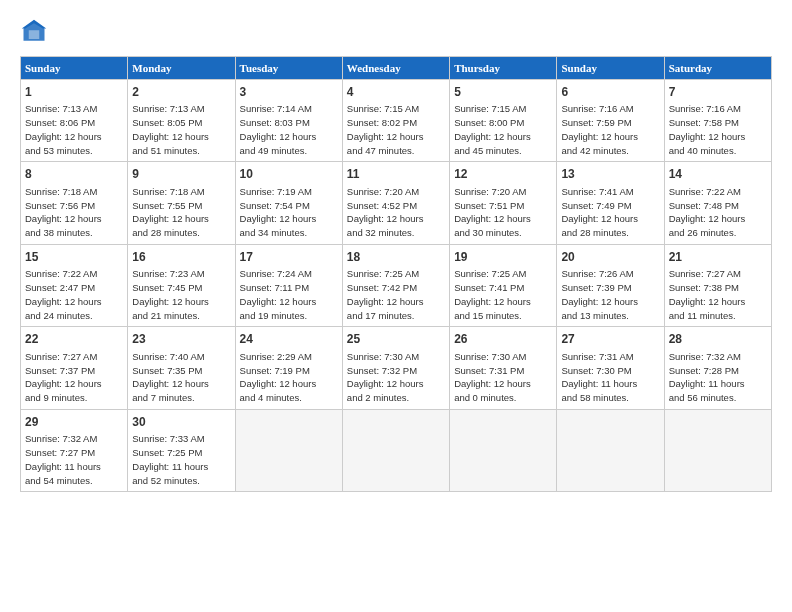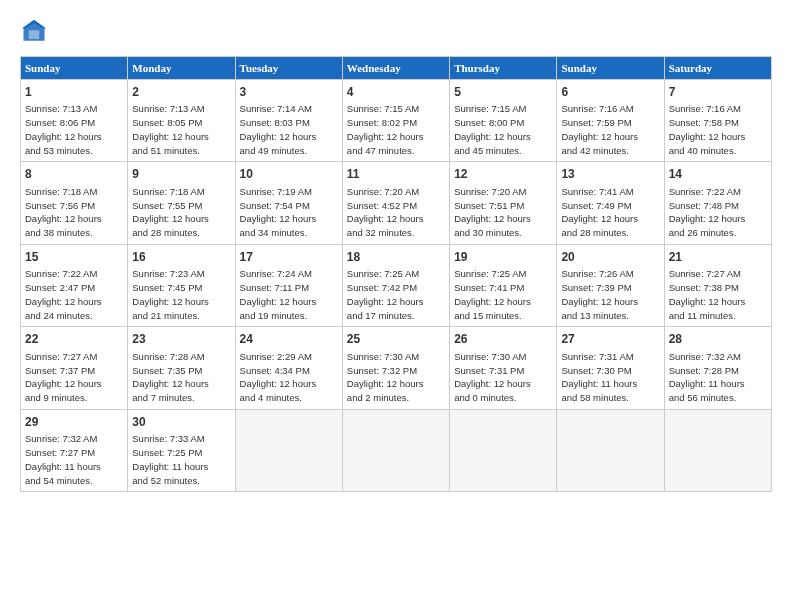--- a/index.html
+++ b/index.html
@@ -143,22 +143,22 @@
           <td><span class="day-num">15</span><span>Sunrise: 7:22 AM</span><br><span>Sunset: 2:47 PM</span><br><span>Daylight: 12 hours</span><br><span>and 24 minutes.</span></td>
           <td><span class="day-num">16</span><span>Sunrise: 7:23 AM</span><br><span>Sunset: 7:45 PM</span><br><span>Daylight: 12 hours</span><br><span>and 21 minutes.</span></td>
           <td><span class="day-num">17</span><span>Sunrise: 7:24 AM</span><br><span>Sunset: 7:11 PM</span><br><span>Daylight: 12 hours</span><br><span>and 19 minutes.</span></td>
           <td><span class="day-num">18</span><span>Sunrise: 7:25 AM</span><br><span>Sunset: 7:42 PM</span><br><span>Daylight: 12 hours</span><br><span>and 17 minutes.</span></td>
           <td><span class="day-num">19</span><span>Sunrise: 7:25 AM</span><br><span>Sunset: 7:41 PM</span><br><span>Daylight: 12 hours</span><br><span>and 15 minutes.</span></td>
           <td><span class="day-num">20</span><span>Sunrise: 7:26 AM</span><br><span>Sunset: 7:39 PM</span><br><span>Daylight: 12 hours</span><br><span>and 13 minutes.</span></td>
           <td><span class="day-num">21</span><span>Sunrise: 7:27 AM</span><br><span>Sunset: 7:38 PM</span><br><span>Daylight: 12 hours</span><br><span>and 11 minutes.</span></td>
         </tr>
         <tr>
           <td><span class="day-num">22</span><span>Sunrise: 7:27 AM</span><br><span>Sunset: 7:37 PM</span><br><span>Daylight: 12 hours</span><br><span>and 9 minutes.</span></td>
-          <td><span class="day-num">23</span><span>Sunrise: 7:28 AM</span><br><span>Sunset: 7:35 PM</span><br><span>Daylight: 12 hours</span><br><span>and 7 minutes.</span></td>
-          <td><span class="day-num">24</span><span>Sunrise: 2:29 AM</span><br><span>Sunset: 4:34 PM</span><br><span>Daylight: 12 hours</span><br><span>and 4 minutes.</span></td>
+          <td><span class="day-num">23</span><span>Sunrise: 7:40 AM</span><br><span>Sunset: 7:35 PM</span><br><span>Daylight: 12 hours</span><br><span>and 7 minutes.</span></td>
+          <td><span class="day-num">24</span><span>Sunrise: 2:29 AM</span><br><span>Sunset: 7:19 PM</span><br><span>Daylight: 12 hours</span><br><span>and 4 minutes.</span></td>
           <td><span class="day-num">25</span><span>Sunrise: 7:30 AM</span><br><span>Sunset: 7:32 PM</span><br><span>Daylight: 12 hours</span><br><span>and 2 minutes.</span></td>
           <td><span class="day-num">26</span><span>Sunrise: 7:30 AM</span><br><span>Sunset: 7:31 PM</span><br><span>Daylight: 12 hours</span><br><span>and 0 minutes.</span></td>
           <td><span class="day-num">27</span><span>Sunrise: 7:31 AM</span><br><span>Sunset: 7:30 PM</span><br><span>Daylight: 11 hours</span><br><span>and 58 minutes.</span></td>
           <td><span class="day-num">28</span><span>Sunrise: 7:32 AM</span><br><span>Sunset: 7:28 PM</span><br><span>Daylight: 11 hours</span><br><span>and 56 minutes.</span></td>
         </tr>
         <tr>
           <td><span class="day-num">29</span><span>Sunrise: 7:32 AM</span><br><span>Sunset: 7:27 PM</span><br><span>Daylight: 11 hours</span><br><span>and 54 minutes.</span></td>
           <td><span class="day-num">30</span><span>Sunrise: 7:33 AM</span><br><span>Sunset: 7:25 PM</span><br><span>Daylight: 11 hours</span><br><span>and 52 minutes.</span></td>
           <td class="empty"></td>
           <td class="empty"></td>

